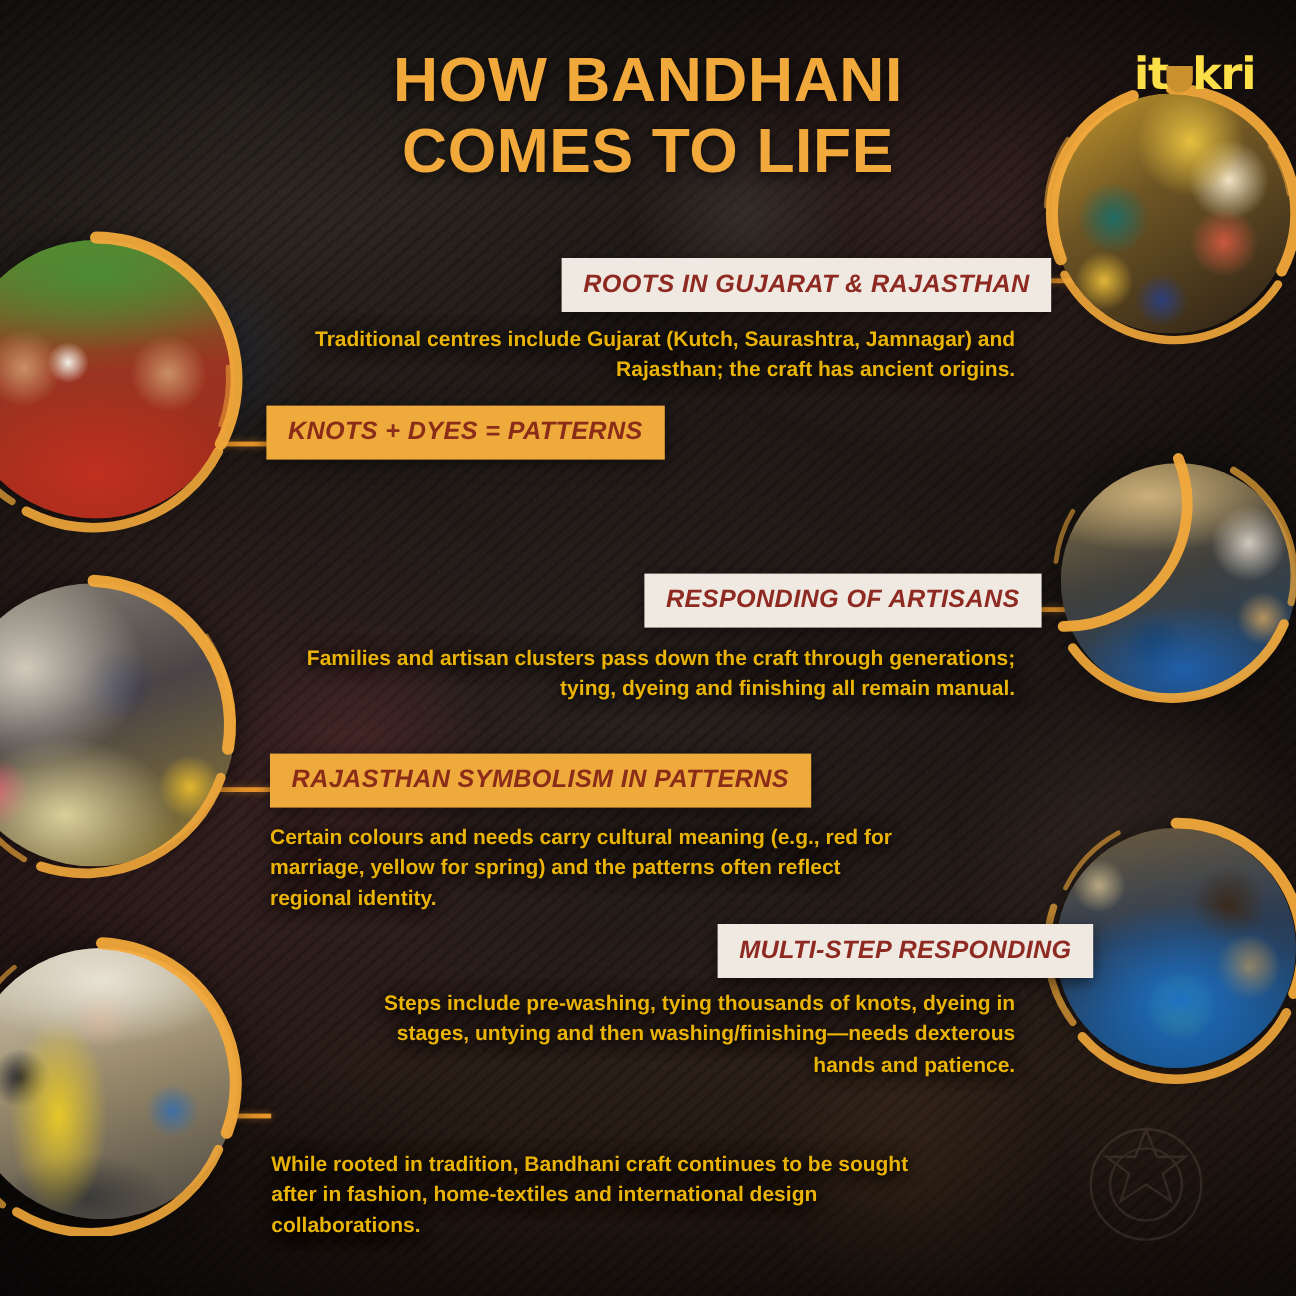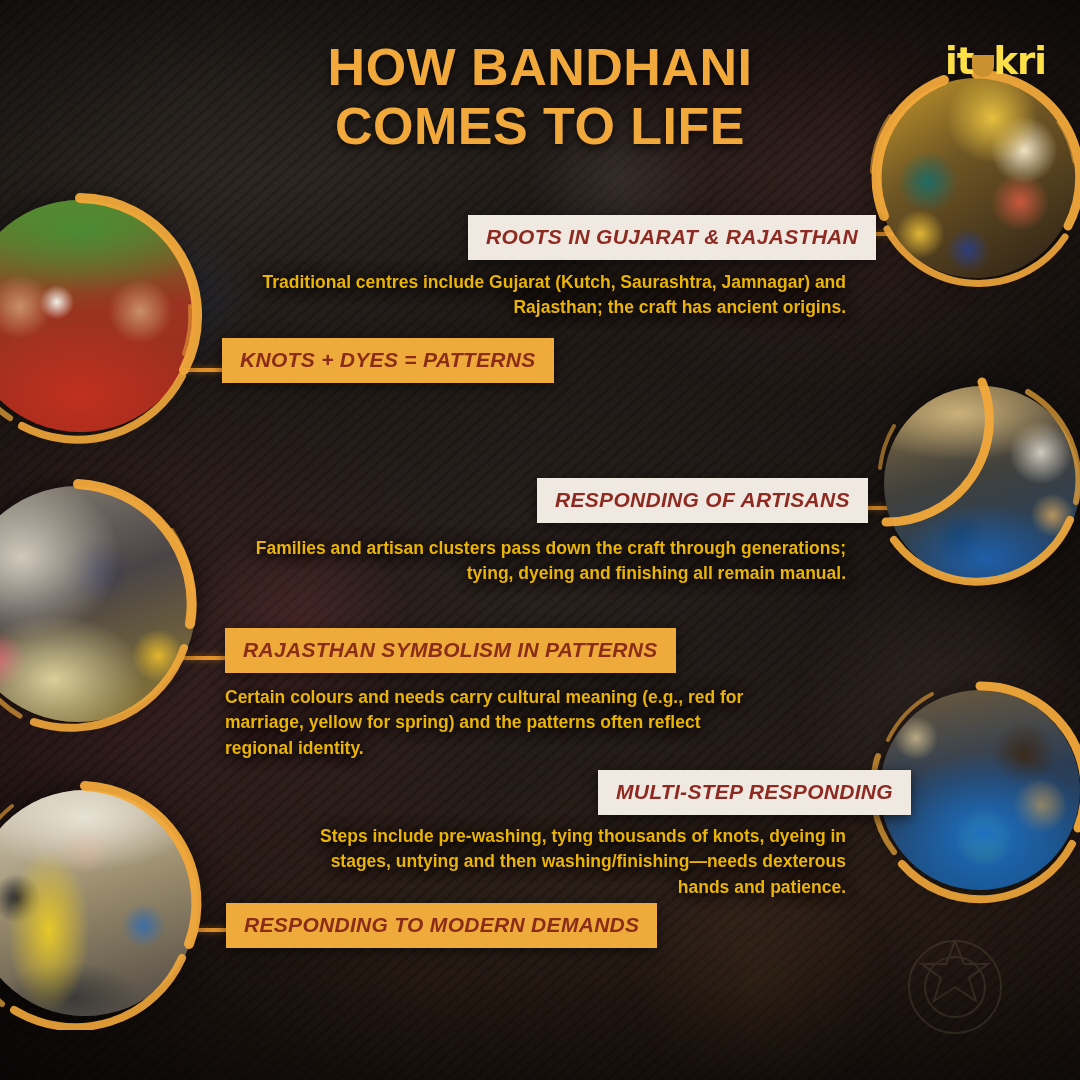--- a/index.html
+++ b/index.html
@@ -303,15 +303,15 @@
       <g fill="none" stroke="#F2A93B" stroke-linecap="round">
         <path d="M127 10 a117 117 0 0 1 104 158" stroke-width="10" opacity=".95"></path>
         <path d="M224 182 a117 117 0 0 1 -168 52" stroke-width="8" opacity=".9"></path>
         <path d="M44 228 a117 117 0 0 1 -32 -132" stroke-width="6" opacity=".7"></path>
         <path d="M18 80 a118 118 0 0 1 36 -50" stroke-width="4" opacity=".6"></path>
       </g>
     </svg>
   </div>
   <div class="connector" style="left:168px; top:928px; width:58px;"></div>
 
-  <div class="pill amber" style="left:226px; top:903px;">RESPONDING TO MODERN DEMANDS</div>
+  <div class="body left" style="left:226px; top:958px; width:560px;">While rooted in tradition, Bandhani craft continues to be sought after in fashion, home-textiles and international design collaborations.</div>
 
 </div>
 
 </body></html>

